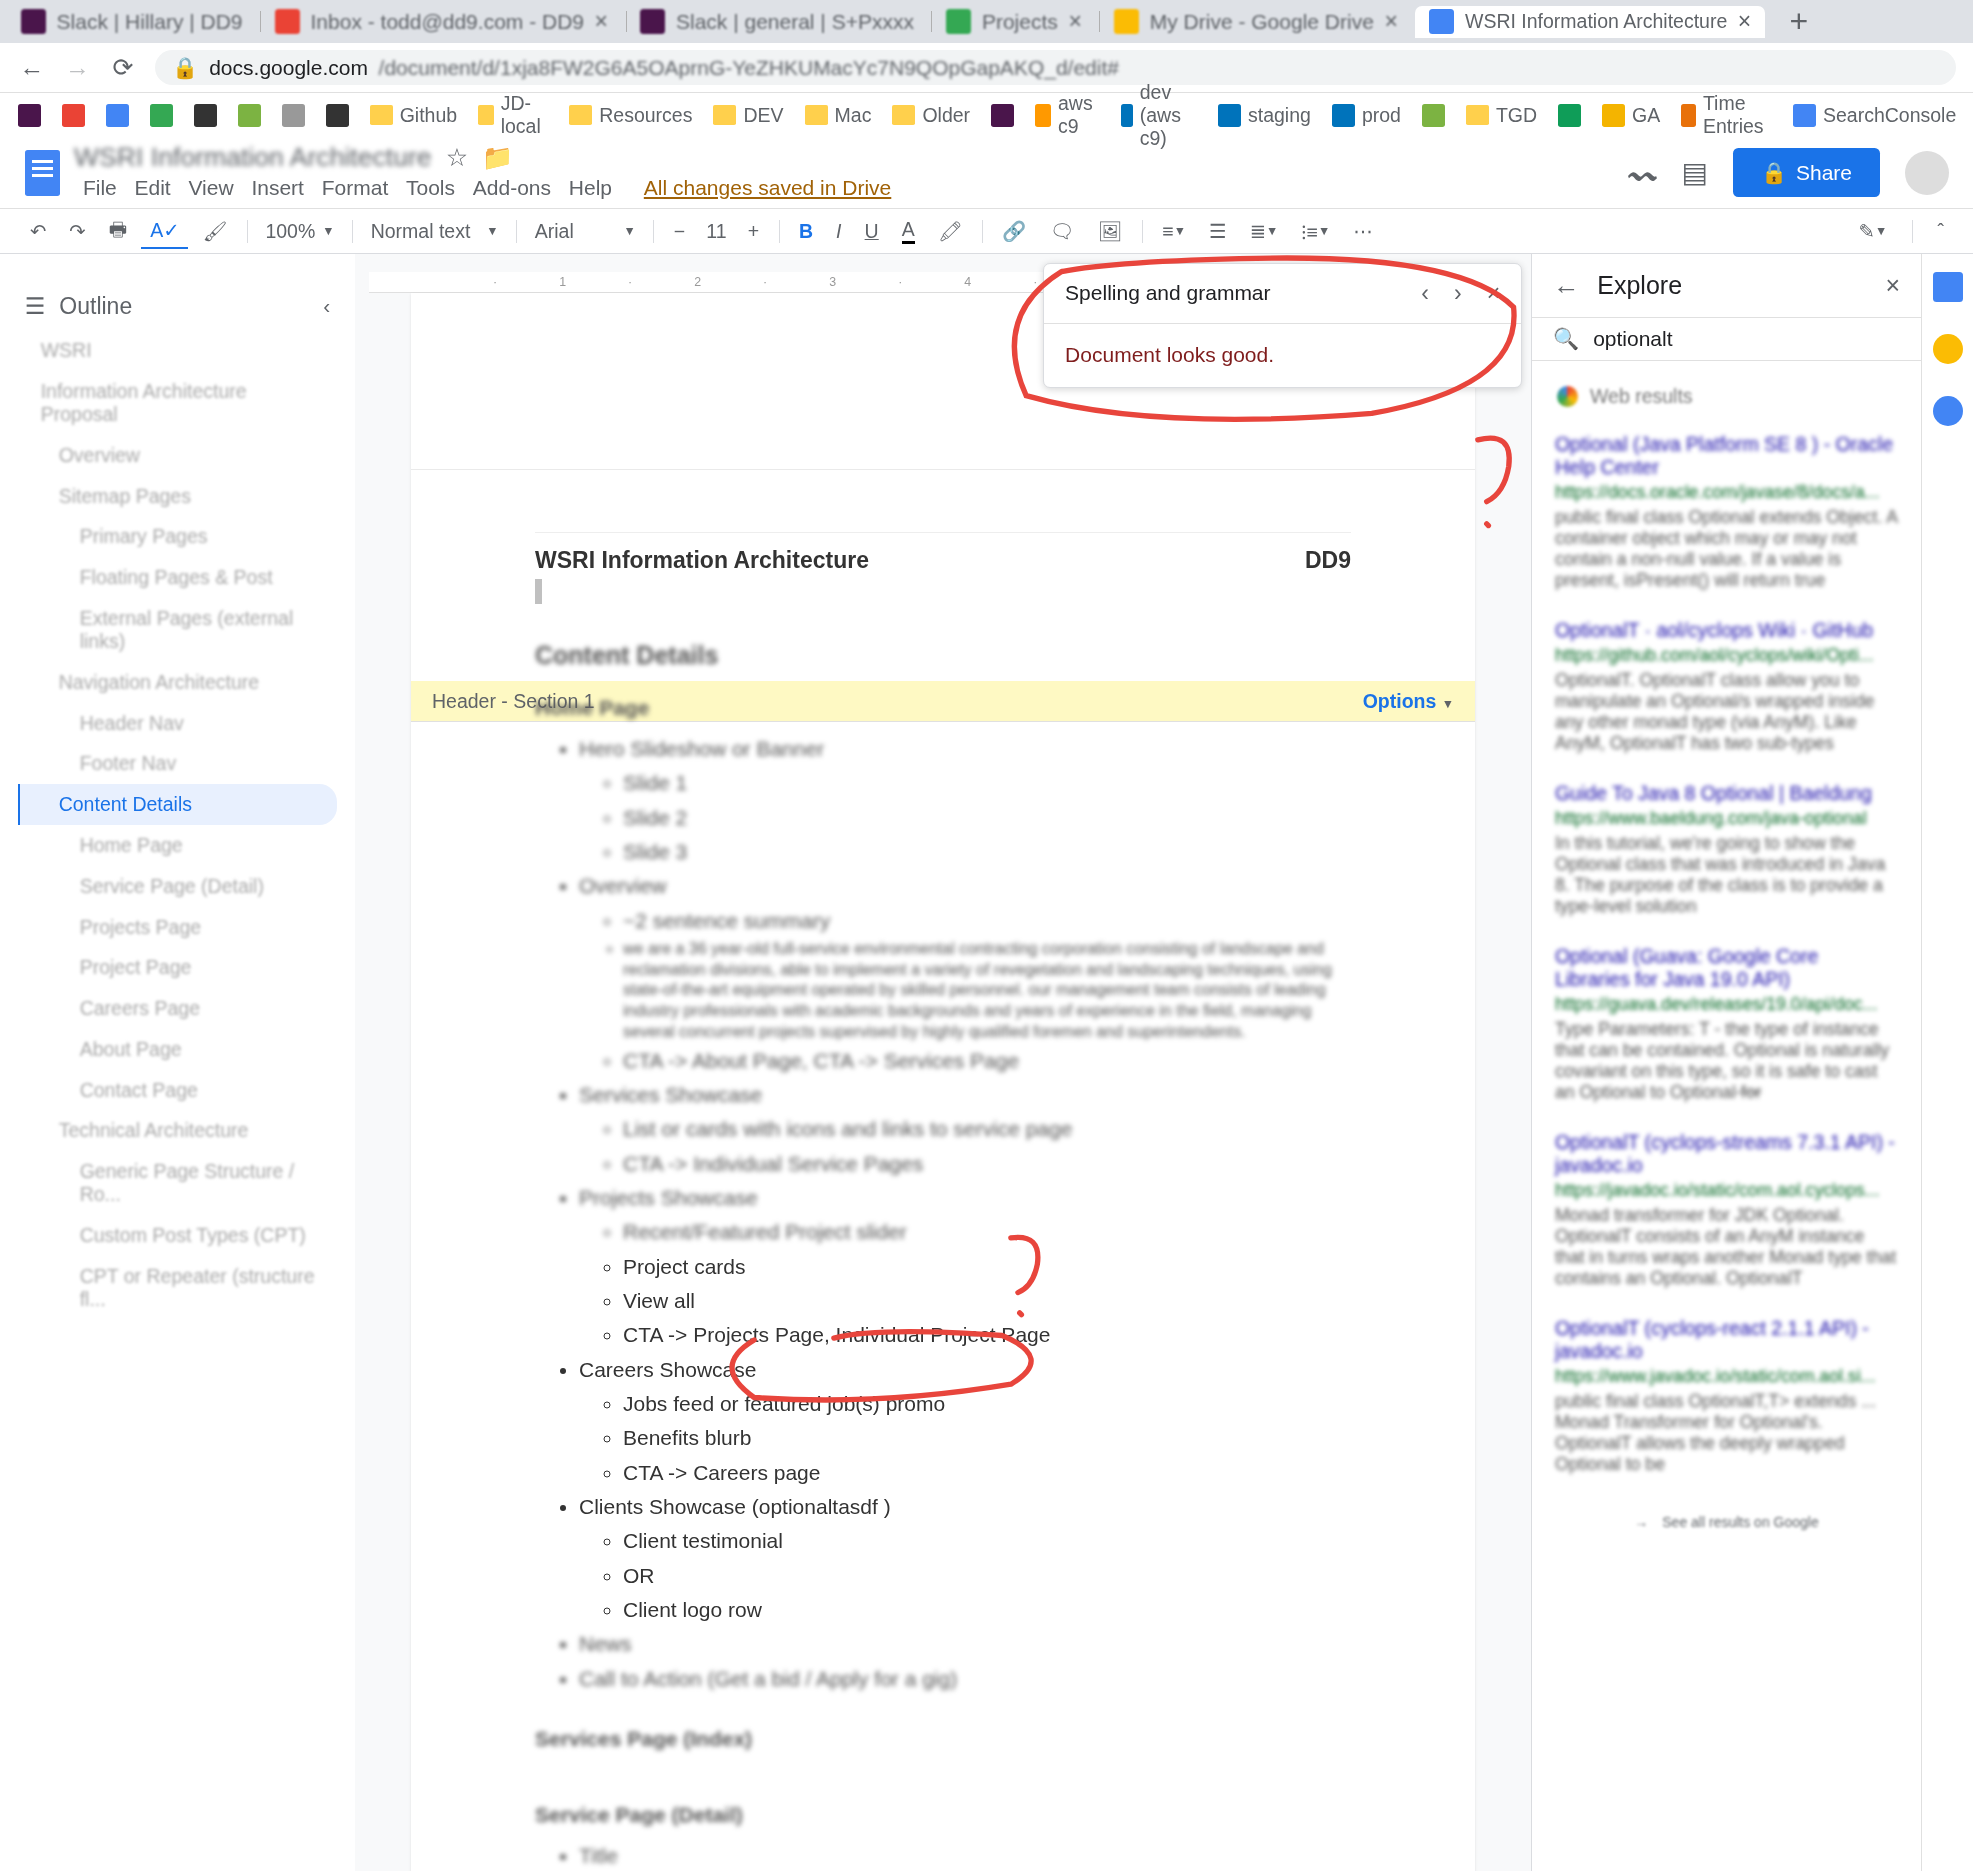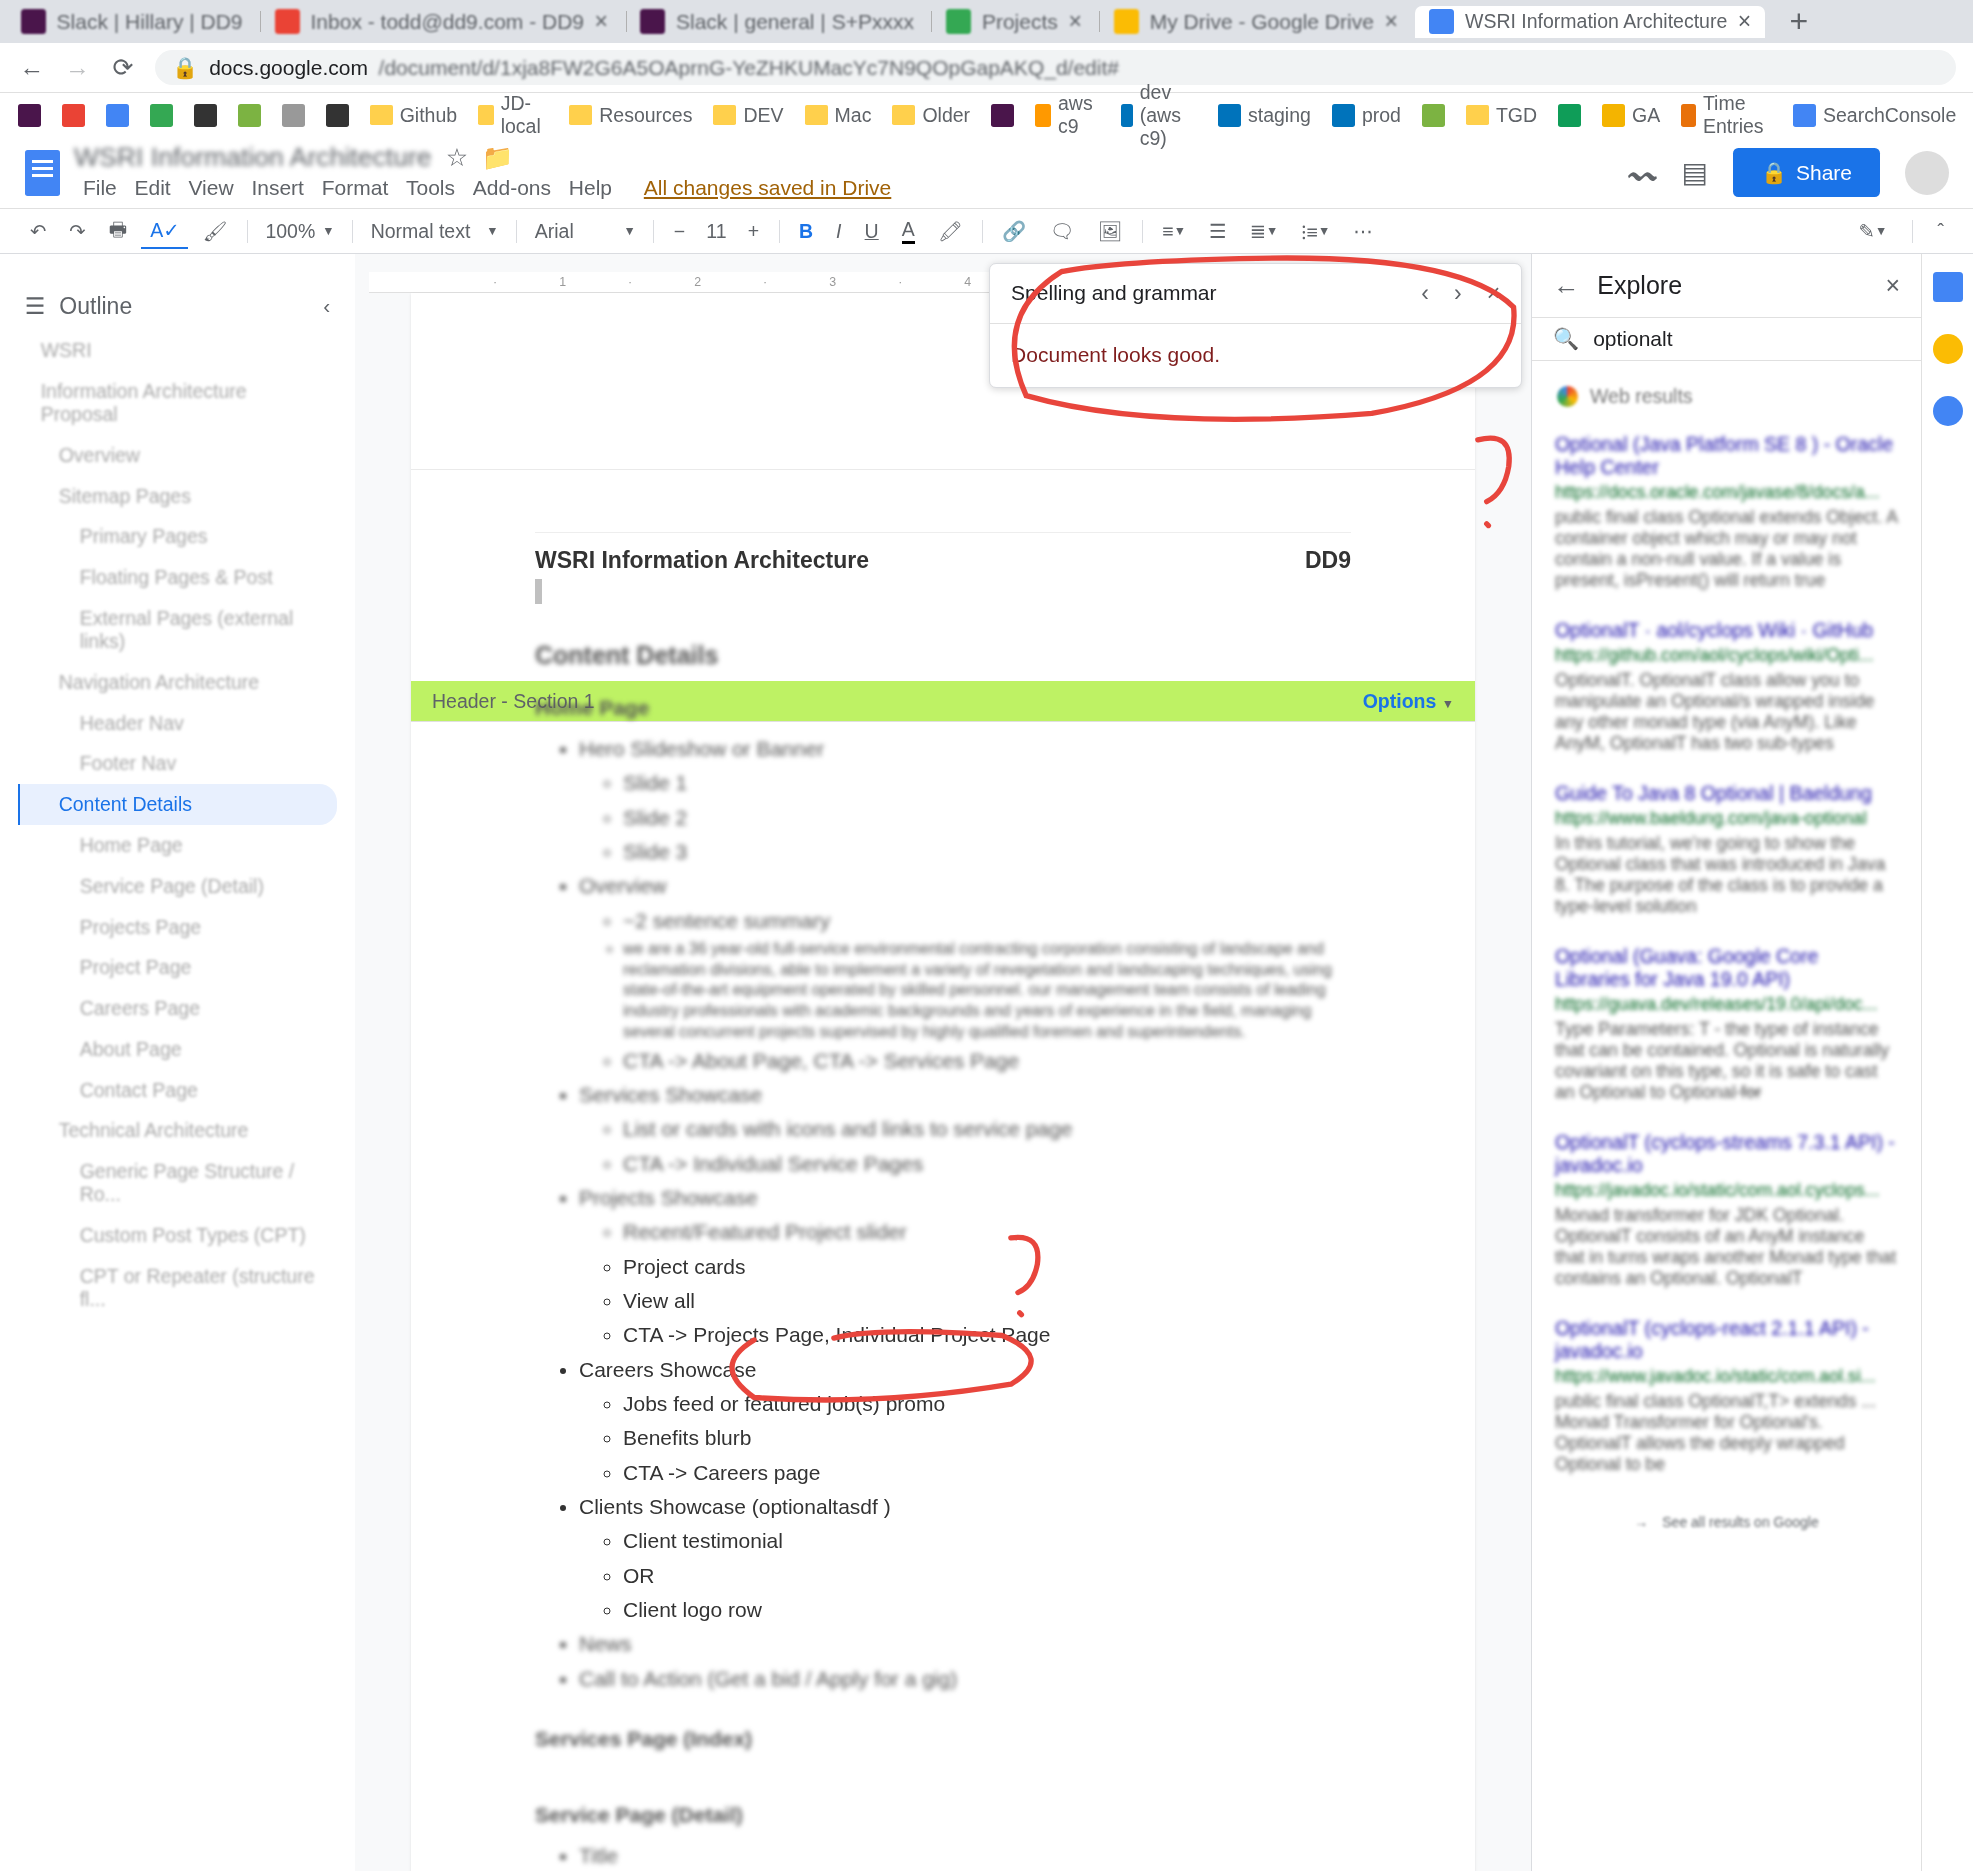--- a/index.html
+++ b/index.html
@@ -59,34 +59,34 @@
 .outline-item.l1 { padding-left: 21px; }
 .outline-item.l2 { padding-left: 39px; }
 .outline-item.l3 { padding-left: 60px; }
 .outline-item.active { background: #e8f0fe; color: #1a73e8; filter: none; border-radius: 0 17.7px 17.7px 0; border-left-color: #1a73e8; }
 
 
 .doc-area { flex: 1; background: #f8f9fa; padding: 17.7px 0 0 0; position: relative; overflow: hidden; }
 .ruler { height: 21px; background: #fff; border-bottom: 0.9px solid #e0e0e0; margin: 0 14px; font-size: 12.4px; color: #999; display: flex; align-items: center; padding-left: 124px; }
 .ruler span { margin-right: 62px; }
 .page { width: 1064px; background: #fff; margin: 0 auto; box-shadow: 0 0.9px 2.7px rgba(0,0,0,0.1); padding: 35px 124px 53px; position: relative; }
-.page-header { position: absolute; top: 0; left: 0; right: 0; background: #bef264; padding: 8.9px 21px; font-size: 19.5px; color: #5f6368; display: flex; align-items: center; justify-content: space-between; border-bottom: 0.9px solid #e0e0e0; }
+.page-header { position: absolute; top: 0; left: 0; right: 0; background: #fef9c3; padding: 8.9px 21px; font-size: 19.5px; color: #5f6368; display: flex; align-items: center; justify-content: space-between; border-bottom: 0.9px solid #e0e0e0; }
 .options-link { color: #1a73e8; font-weight: bold; }
 .page-title-row { display: flex; justify-content: space-between; font-size: 23px; font-weight: bold; color: #333; padding-top: 14px; margin-top: 62px; border-top: 1.8px solid #eee;}
 .page-top-space { height: 177px; border-bottom: 0.9px solid #eaeaea; margin: -35px -124px 0; }
 .doc-content { font-size: 21px; color: #333; line-height: 1.55; }
 .doc-content .blur { filter: blur(2.7px); color: #555; }
 .h2 { font-size: 25px; font-weight: bold; margin: 26.6px 0 8.9px; }
 .h3 { font-size: 21px; font-weight: bold; margin: 17.7px 0 7px; }
 .ul1 { list-style: disc; padding-left: 44px; }
 .ul2 { list-style: circle; padding-left: 44px; }
 .ul1 > li, .ul2 > li { padding: 0.9px 0; }
 
 
-.spelling-popup { position: absolute; top: 7px; right: 0; width: 533px; background: #fff; border: 0.9px solid #dadce0; border-radius: 7px; box-shadow: 0 1.8px 7px rgba(0,0,0,0.15); z-index: 10; }
+.spelling-popup { position: absolute; top: 7px; right: 0; width: 479px; background: #fff; border: 0.9px solid #dadce0; border-radius: 7px; box-shadow: 0 1.8px 7px rgba(0,0,0,0.15); z-index: 10; }
 .spelling-head { display: flex; align-items: center; padding: 16px 21px; border-bottom: 0.9px solid #e0e0e0; font-size: 21px; color: #202124; }
 .spelling-head .nav { margin-left: auto; display: flex; gap: 25px; color: #5f6368; font-size: 23px; }
 .spelling-body { padding: 19.5px 21px; font-size: 21px; color: #7f1d1d; }
 
 
 .annot { position: absolute; pointer-events: none; z-index: 20; }
 .annot svg { overflow: visible; }
 .annot path { stroke: #e8453c; stroke-width: 6; fill: none; stroke-linecap: round; }
 
 

